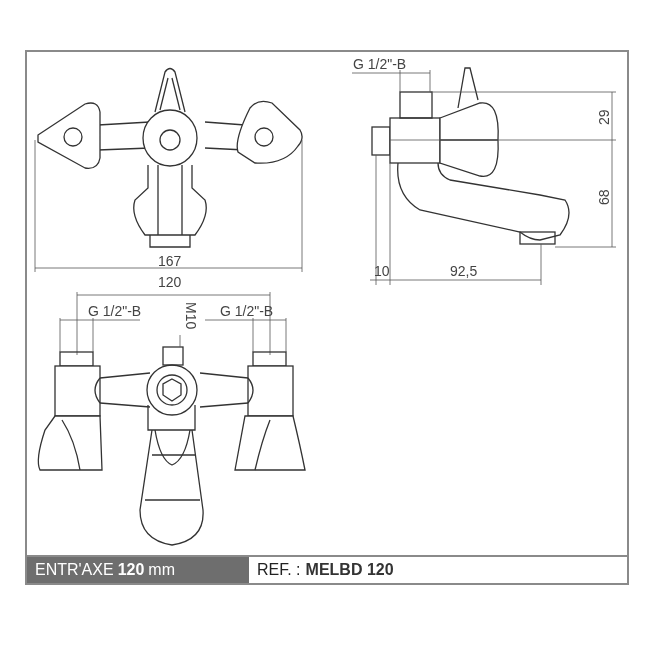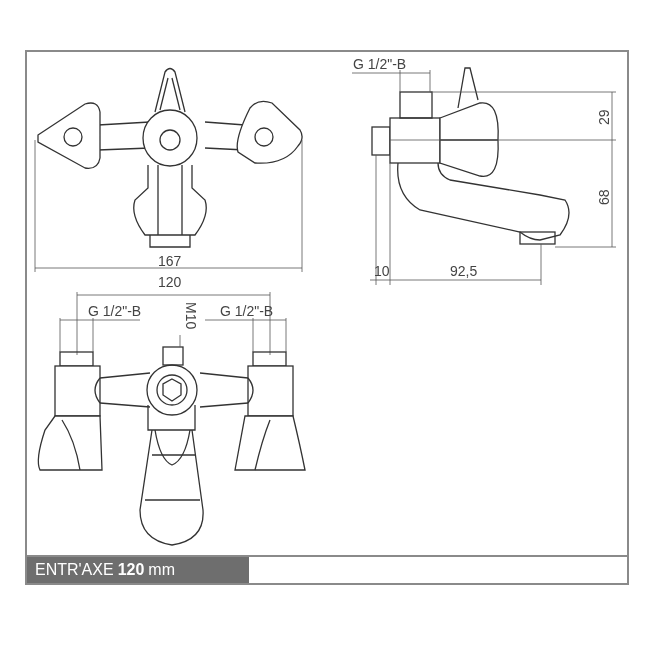--- a/index.html
+++ b/index.html
@@ -117,13 +117,17 @@
   <text class="dimtxt" x="220" y="316">G 1/2"-B</text>
   <text class="dimtxt" x="0" y="0" transform="translate(186,302) rotate(90)">M10</text>
 </svg>
 
 <div class="footer">
   <div class="left">
     <span>ENTR'AXE</span>
     <b>120</b>
     <span>mm</span>
   </div>
+  <div class="right">
+    <span>REF. :</span>
+    <b>MELBD 120</b>
+  </div>
 </div>
 
 </body></html>

